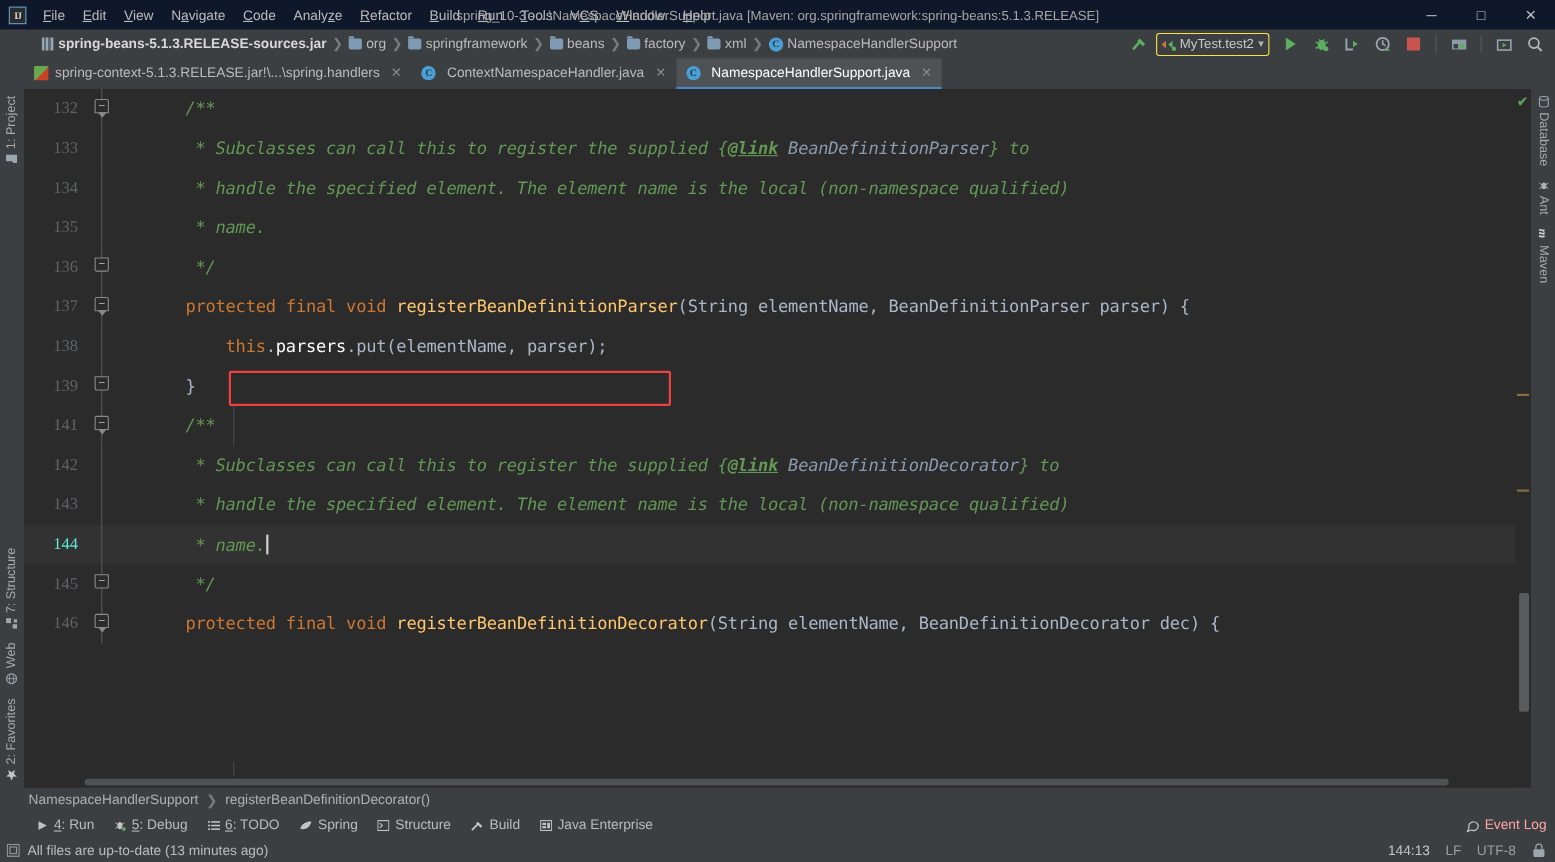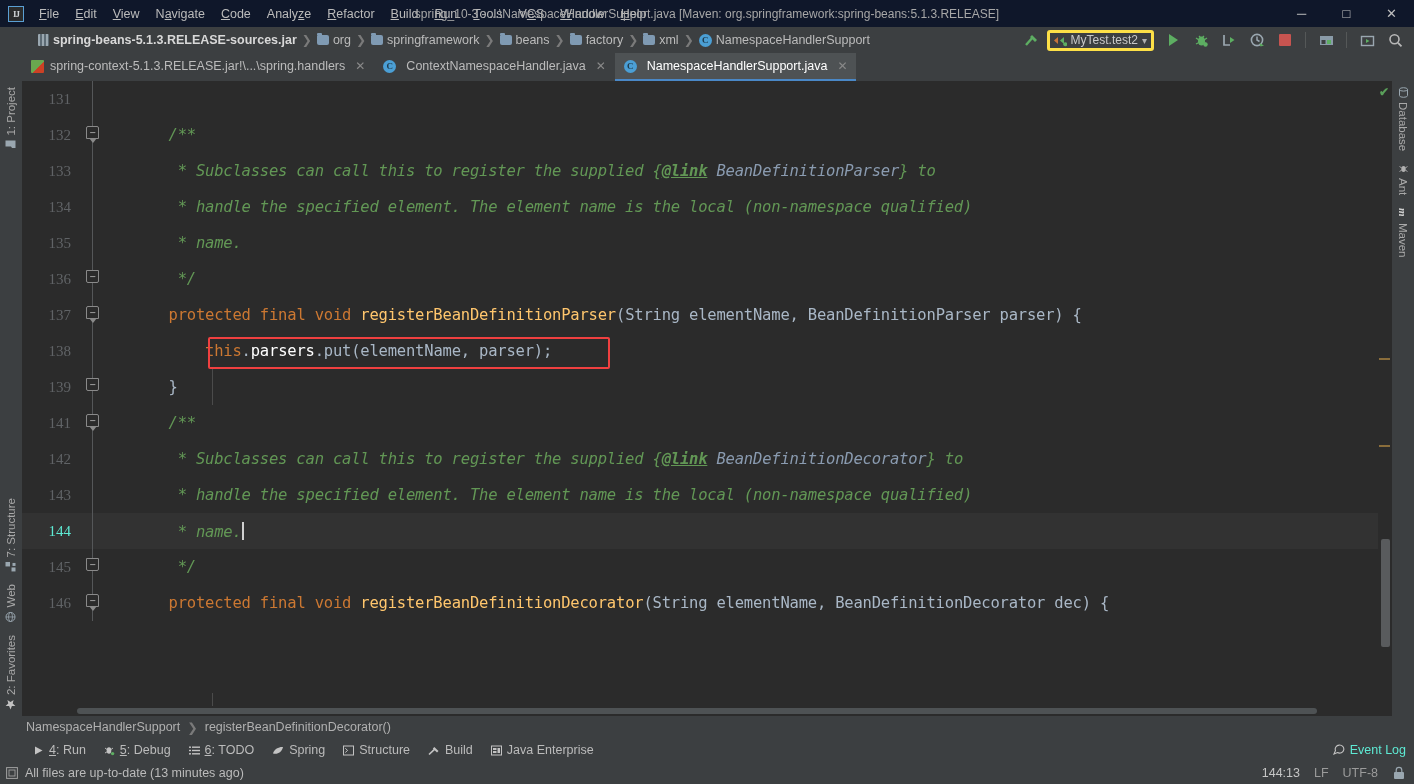--- a/index.html
+++ b/index.html
@@ -52,21 +52,21 @@
   .ic-folder { width: 12px; height: 10px; background: #7f9ab3; border-radius: 1px 2px 2px 2px; position: relative; }
   .ic-folder:before { content:''; position:absolute; top:-2px; left:0; width:5px; height:2px; background:#7f9ab3; border-radius:1px 1px 0 0;}
   .ic-class {
     width: 13px; height: 13px; border-radius: 50%; background: #4b9fd5; color:#1f3b4d;
     font-size: 9px; font-weight: bold; display:flex; align-items:center; justify-content:center;
     font-family:"Liberation Serif",serif;
   }
   .nav-right { margin-left: auto; display: flex; align-items: center; padding-right: 6px; gap: 2px; }
   .tbtn { width: 26px; height: 22px; display: flex; align-items: center; justify-content: center; border-radius: 2px;}
   .runconfig {
-    display: flex; align-items: center; height: 21px; border: 3px solid #fde047; border-radius: 3px;
+    display: flex; align-items: center; height: 21px; border: 1px solid #fde047; border-radius: 3px;
     padding: 0 4px 0 3px; color: #c9c9c9; font-size: 12px; gap: 4px; margin-right:4px;
   }
   .tri-right { width:0;height:0;border-left:9px solid #5dae62;border-top:6px solid transparent;border-bottom:6px solid transparent; }
   .sep-v { width:1px; height:16px; background:#555858; margin:0 5px; }
 
   
   .tabsrow { height: 28px; flex: 0 0 28px; background: #3c3f41; display: flex; align-items: stretch; padding-left: 22px; }
   .tab {
     display: flex; align-items: center; gap: 6px; padding: 0 9px; font-size: 12.5px; color: #bbbbbb;
     border-bottom: 2px solid transparent; position: relative; white-space: nowrap;
@@ -151,21 +151,21 @@
   }
   .crumbfoot .sep { color: #7a7a7a; }
 
   
   .toolbar-bottom {
     height: 24px; flex: 0 0 24px; background: #3c3f41; display: flex; align-items: center;
     padding-left: 24px; gap: 0px; position: relative;
   }
   .tw { display: flex; align-items: center; gap: 5px; color: #bbbbbb; font-size: 12.5px; padding: 3px 9px; white-space: nowrap;}
   .tw u { text-decoration: underline; }
-  .eventlog { margin-left: auto; margin-right: 8px; display:flex; align-items:flex-start; gap:5px; color:#5eead4; font-size:12.5px;}
+  .eventlog { margin-left: auto; margin-right: 8px; display:flex; align-items:flex-end; gap:5px; color:#fca5a5; font-size:12.5px;}
 
   
   .statusbar {
     height: 22px; flex: 0 0 22px; background: #3c3f41; display: flex; align-items: center;
     padding: 0 8px 0 6px; color: #bbbbbb; font-size: 12.5px; gap: 7px;
   }
   .status-right { margin-left: auto; display: flex; align-items: center; gap: 14px; color: #9b9b9b; }
   .status-right .pos { color: #c5c5c5; }
 
   
@@ -352,27 +352,20 @@
               <path d="M5.5 0.6 L6.9 4 L10.4 4.2 L7.7 6.5 L8.6 10 L5.5 8.1 L2.4 10 L3.3 6.5 L0.6 4.2 L4.1 4 Z" fill="#c3c3c3"></path>
             </svg>
           <span>2: Favorites</span>
         </div>
       </div>
     </div>
 
     <div class="editorwrap">
       <div class="editor" id="editor">
 
-      <div class="code-row">
-            <div class="gutter-num">131</div>
-            <div class="fold-col">
-              <div class="fold-line"></div>
-            </div>
-            <div class="codetext"></div>
-          </div>
           <div class="code-row">
             <div class="gutter-num">132</div>
             <div class="fold-col">
               <div class="fold-line"></div>
               <div class="fold-box top">−</div>
               <div class="fold-tail"></div>
             </div>
             <div class="codetext"><span class="txt">    </span><span class="cmt">/**</span></div>
           </div>
           <div class="code-row">

